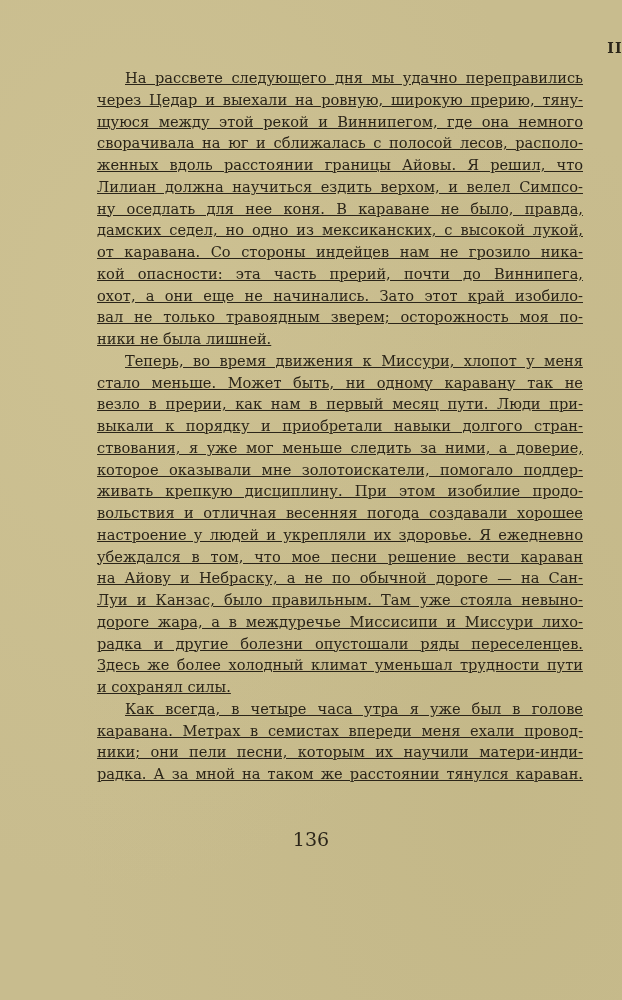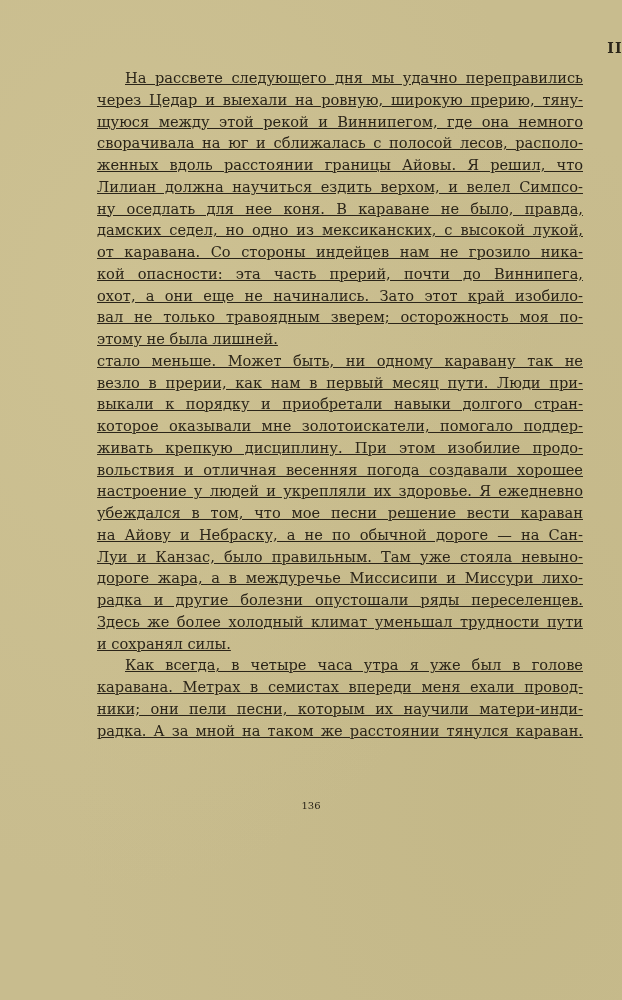--- a/index.html
+++ b/index.html
@@ -54,25 +54,25 @@
     }
     .line.indent {
       padding-left: 28px;
     }
     .line.last {
       text-align-last: left;
       -moz-text-align-last: left;
     }
     .page-number {
       position: absolute;
-      top: 800px;
+      top: 828px;
       left: 0;
       width: 622px;
       text-align: center;
-      font-size: 10px;
+      font-size: 19px;
     }
   </style>
 </head>
 <body>
 
 <div class="page">
 
   <div class="chapter-number">III</div>
 
   <div class="text-block">
@@ -83,27 +83,29 @@
       <span class="line">щуюся между этой рекой и Виннипегом, где она немного</span>
       <span class="line">сворачивала на юг и сближалась с полосой лесов, располо-</span>
       <span class="line">женных вдоль расстоянии границы Айовы. Я решил, что</span>
       <span class="line">Лилиан должна научиться ездить верхом, и велел Симпсо-</span>
       <span class="line">ну оседлать для нее коня. В караване не было, правда,</span>
       <span class="line">дамских седел, но одно из мексиканских, с высокой лукой,</span>
       <span class="line">от каравана. Со стороны индейцев нам не грозило ника-</span>
       <span class="line">кой опасности: эта часть прерий, почти до Виннипега,</span>
       <span class="line">охот, а они еще не начинались. Зато этот край изобило-</span>
       <span class="line">вал не только травоядным зверем; осторожность моя по-</span>
-      <span class="line last">этому не была лишней.</span>
+      <span class="line last">ники не была лишней.</span>
     </div>
 
     <div>
+      <span class="line indent">Теперь, во время движения к Миссури, хлопот у меня</span>
       <span class="line">стало меньше. Может быть, ни одному каравану так не</span>
       <span class="line">везло в прерии, как нам в первый месяц пути. Люди при-</span>
       <span class="line">выкали к порядку и приобретали навыки долгого стран-</span>
+      <span class="line">ствования, я уже мог меньше следить за ними, а доверие,</span>
       <span class="line">которое оказывали мне золотоискатели, помогало поддер-</span>
       <span class="line">живать крепкую дисциплину. При этом изобилие продо-</span>
       <span class="line">вольствия и отличная весенняя погода создавали хорошее</span>
       <span class="line">настроение у людей и укрепляли их здоровье. Я ежедневно</span>
       <span class="line">убеждался в том, что мое песни решение вести караван</span>
       <span class="line">на Айову и Небраску, а не по обычной дороге — на Сан-</span>
       <span class="line">Луи и Канзас, было правильным. Там уже стояла невыно-</span>
       <span class="line">дороге жара, а в междуречье Миссисипи и Миссури лихо-</span>
       <span class="line">радка и другие болезни опустошали ряды переселенцев.</span>
       <span class="line">Здесь же более холодный климат уменьшал трудности пути</span>

